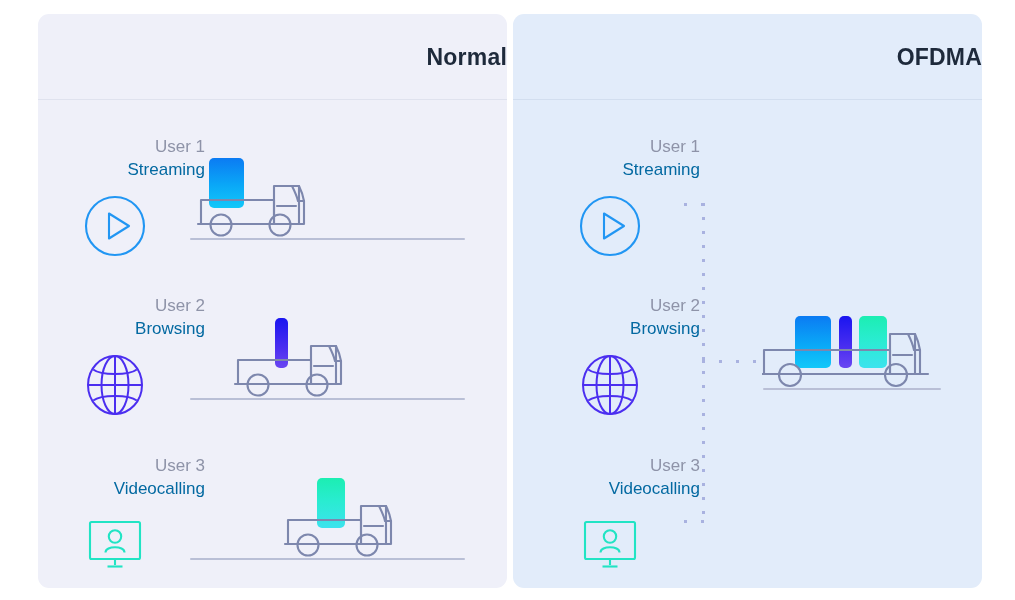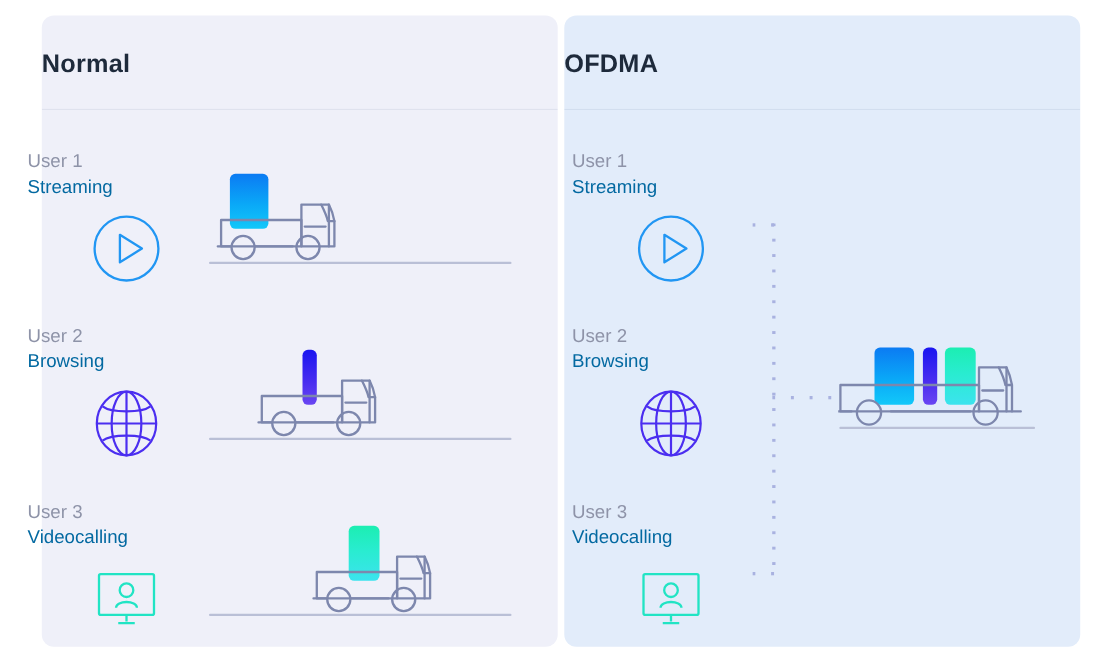--- a/index.html
+++ b/index.html
@@ -40,21 +40,22 @@
     background: #e2ecfa;
   }
   .panel-header {
     position: absolute;
     left: 0; top: 0;
     width: 100%;
     height: 86px;
     box-sizing: border-box;
     display: flex;
     align-items: center;
-    justify-content: flex-start;
+    justify-content: flex-end;
+    padding-left: 15px;
   }
   .panel-header .rule {
     position: absolute;
     left: 0;
     bottom: 0;
     width: 100%;
     height: 1px;
     background: #dfe2ee;
   }
   #panel-ofdma .panel-header .rule { background: #d2deef; }
@@ -62,21 +63,21 @@
     font-size: 23px;
     font-weight: bold;
     color: #1e2a3b;
     letter-spacing: 0.2px;
   }
 
   
   .user-block {
     position: absolute;
     width: 180px;
-    text-align: left;
+    text-align: right;
   }
   .user-name {
     font-size: 17px;
     color: #8e93a8;
     line-height: 22px;
   }
   .user-activity {
     font-size: 17px;
     color: #0369a1;
     line-height: 24px;

